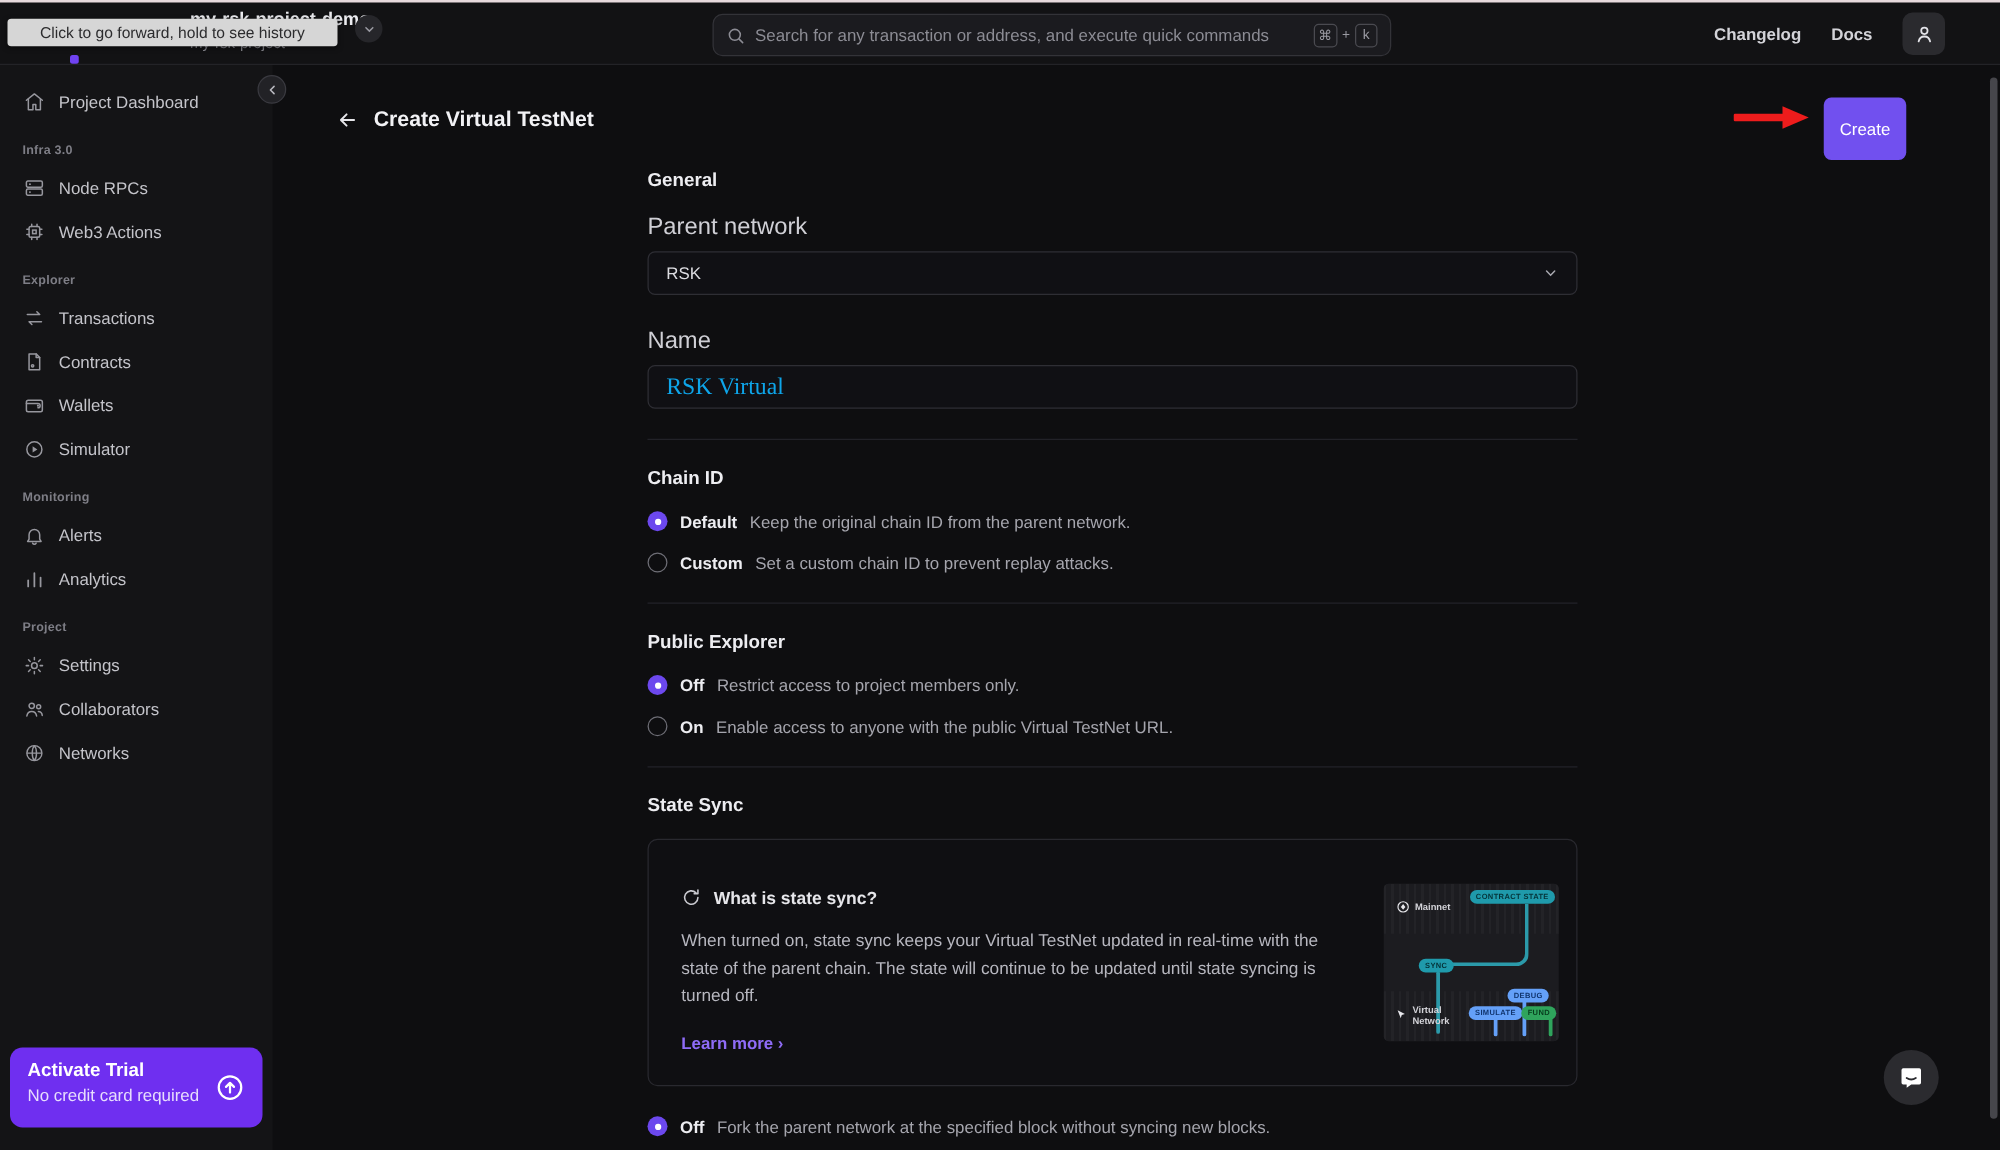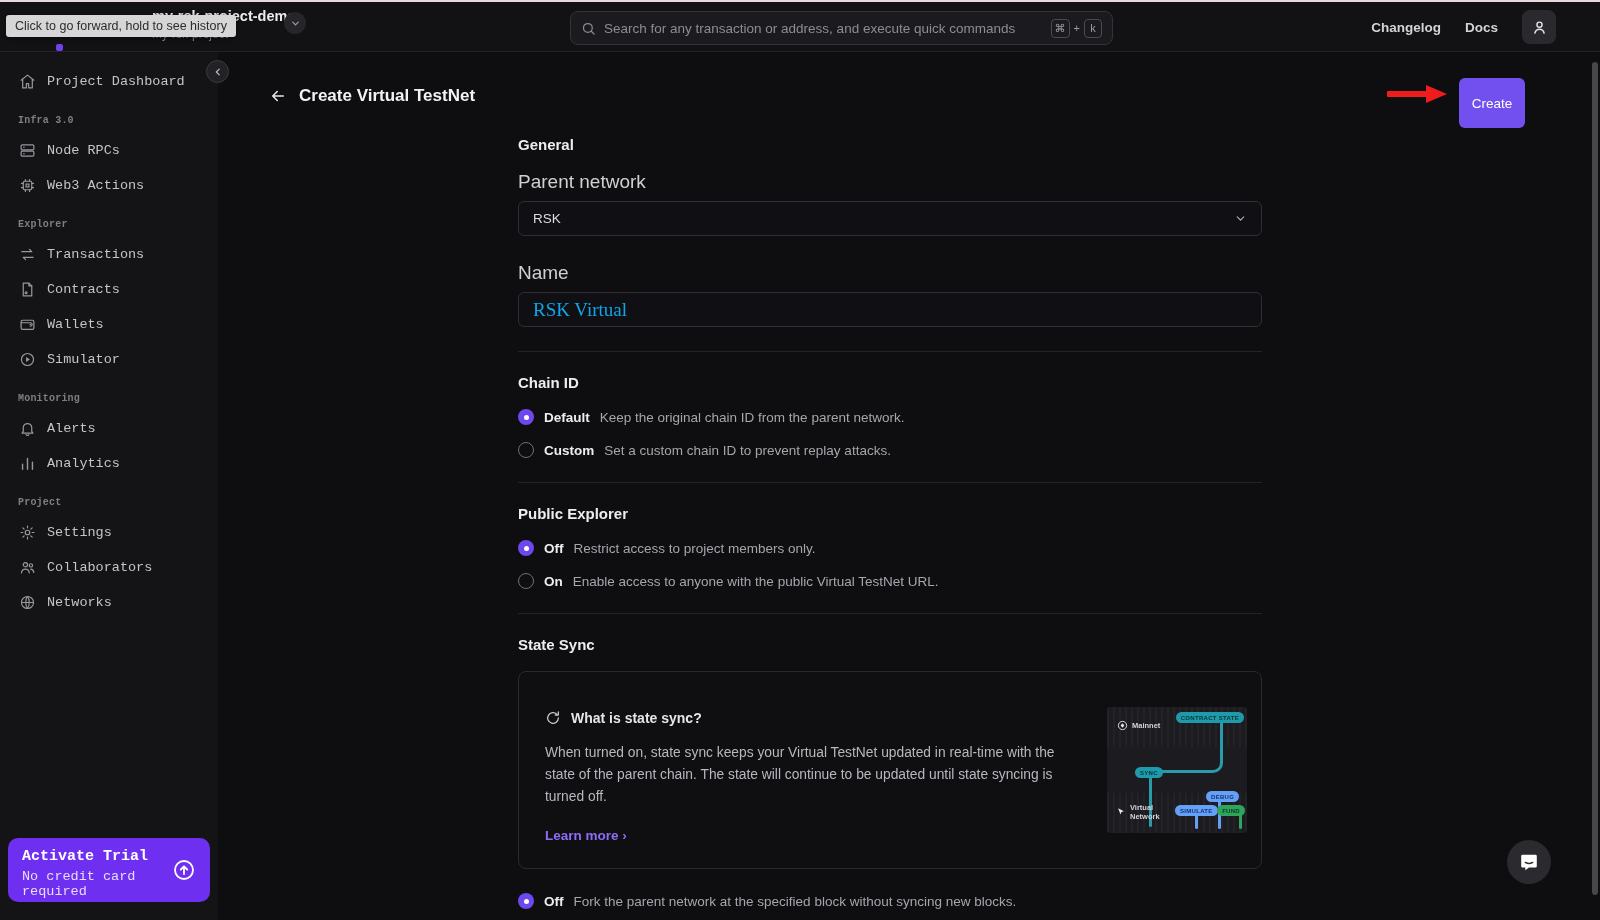--- a/index.html
+++ b/index.html
@@ -24,26 +24,26 @@
   .kbd { min-width:18px; height:19px; border:1px solid #4a4a50; border-radius:4px; color:#9a9aa2;
     font-size:11px; display:flex; align-items:center; justify-content:center; padding:0 3px; }
   .kbd-plus { color:#9a9aa2; font-size:11px; margin:0 4px; }
   .topbar-right { position:absolute; right:44px; top:0; height:50px; display:flex; align-items:center; gap:24px; }
   .top-link { font-size:13.5px; color:#d3d3d8; font-weight:600; cursor:pointer; }
   .avatar-btn { width:34px; height:34px; border-radius:8px; background:#2a2a2e; display:flex;
     align-items:center; justify-content:center; }
 
   
   .nav-tooltip { position:absolute; left:6px; top:15px; background:#d6d6d6; color:#2c2c2e;
-    font-size:12.5px; padding:4px 9px; border-radius:3px; z-index:60; white-space:nowrap;
+    font-size:12.5px; padding:4px 26px; border-radius:3px; z-index:60; white-space:nowrap;
     box-shadow:0 1px 4px rgba(0,0,0,.5); }
 
   
   .sidebar { position:absolute; left:0; top:52px; width:256px; height:868px; background:#141416;
-    border-right:7px solid #7f1d1d; padding:12px 8px;font-family:Liberation Mono, monospace; }
+    border-right:7px solid #7f1d1d; padding:12px 8px; }
   .collapse-btn { position:absolute; left:206px; top:60px; width:23px; height:23px; border-radius:50%;
     background:#222226; border:1px solid #3a3a40; color:#b8b8bf; display:flex; align-items:center;
     justify-content:center; z-index:20; font-size:12px; }
   .side-item { height:34px; display:flex; align-items:center; gap:11px; padding:0 10px; border-radius:8px;
     font-size:13.5px; color:#c4c4ca; margin-bottom:1px; cursor:pointer; border:1px solid transparent; }
   .side-item svg { flex:0 0 auto; }
   .side-item.active { background:#1e1e22; border-color:#323238; color:#f1f1f4; }
   .side-label { font-size:10px; font-weight:700; color:#7e7e86; margin:17px 10px 7px; letter-spacing:.2px; }
   .trial { position:absolute; left:8px; bottom:18px; width:202px; height:64px; background:#6f2ff0;
     border-radius:10px; padding:10px 14px; cursor:pointer; }

